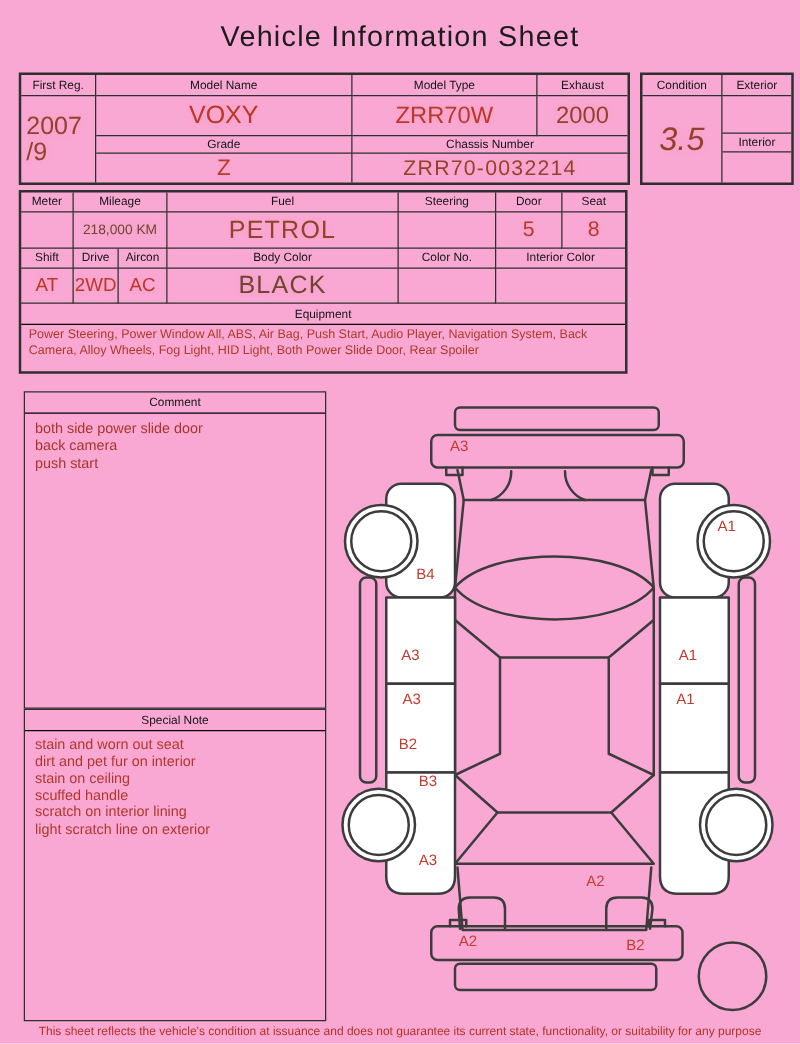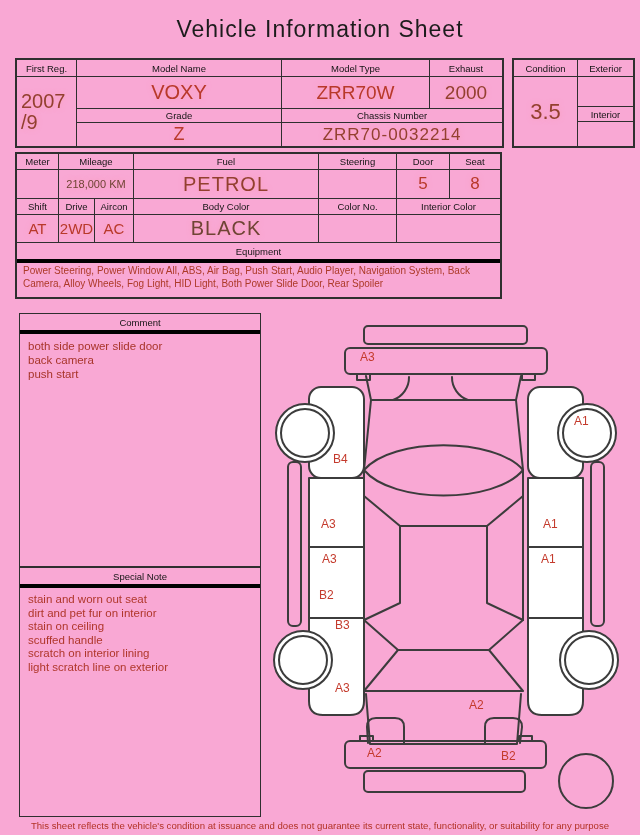--- a/index.html
+++ b/index.html
@@ -15,21 +15,21 @@
   .br{border-right:1px solid #2f2f2f;}
   .bb{border-bottom:1px solid #2f2f2f;}
   .bt{border-top:1px solid #2f2f2f;}
   .glow{text-shadow:0 0 5px rgba(255,150,170,0.55);}
   .red1{color:#b8392a;}  
   .red2{color:#93402f;}  
   .red3{color:#6f4434;}  
   .comtext{color:#a8352a;font-size:11.5px;line-height:14px;text-align:left;}
   .notetext{color:#b0372b;font-size:11.5px;line-height:13.5px;text-align:left;}
   .eqp{color:#ad3a28;font-size:10px;line-height:13px;text-align:left;padding:1px 6px;box-sizing:border-box;}
-  .hdrband{height:16px;border-bottom:4px solid #000000;display:flex;align-items:center;justify-content:center;}
+  .hdrband{height:16px;border-bottom:1px solid #000000;display:flex;align-items:center;justify-content:center;}
   .disclaimer{left:0;top:820px;width:640px;text-align:center;font-size:9.6px;color:#b23325;}
 </style>
 </head>
 <body>
 
 <div class="sheet">
 
   <div class="abs title">Vehicle Information Sheet</div>
 
   <div class="abs box2 grid" style="left:15px;top:58px;width:489px;height:90px;grid-template-columns:60px 205px 148px 1fr;grid-template-rows:17px 32px 14px 1fr;">
@@ -49,21 +49,21 @@
     <div class="c hd br bb" style="grid-row:3;grid-column:2;">Grade</div>
     <div class="c hd bb" style="grid-row:3;grid-column:3/5;">Chassis Number</div>
 
     <div class="c br red1 glow" style="grid-row:4;grid-column:2;font-size:18px;">Z</div>
     <div class="c red2 glow" style="grid-row:4;grid-column:3/5;font-size:17px;letter-spacing:1px;">ZRR70-0032214</div>
   </div>
 
   <div class="abs box2 grid" style="left:512px;top:58px;width:123px;height:90px;grid-template-columns:64px 1fr;grid-template-rows:17px 30px 15px 1fr;">
     <div class="c hd br bb">Condition</div>
     <div class="c hd bb">Exterior</div>
-    <div class="c br red2 glow" style="grid-row:2/5;font-size:22px;">3.5</div>
+    <div class="c br red2 glow" style="grid-row:2/5;font-size:26px;font-style:italic;">3.5</div>
     <div class="c bb"></div>
     <div class="c hd bb" style="grid-row:3;grid-column:2;">Interior</div>
     <div class="c" style="grid-row:4;grid-column:2;"></div>
   </div>
 
   <div class="abs box2" style="left:15px;top:152px;width:487px;height:147px;">
     <div class="grid" style="grid-template-columns:42px 75px 185px 78px 53px 1fr;grid-template-rows:16px 29px;">
       <div class="c hd br bb">Meter</div>
       <div class="c hd br bb">Mileage</div>
       <div class="c hd br bb">Fuel</div>

